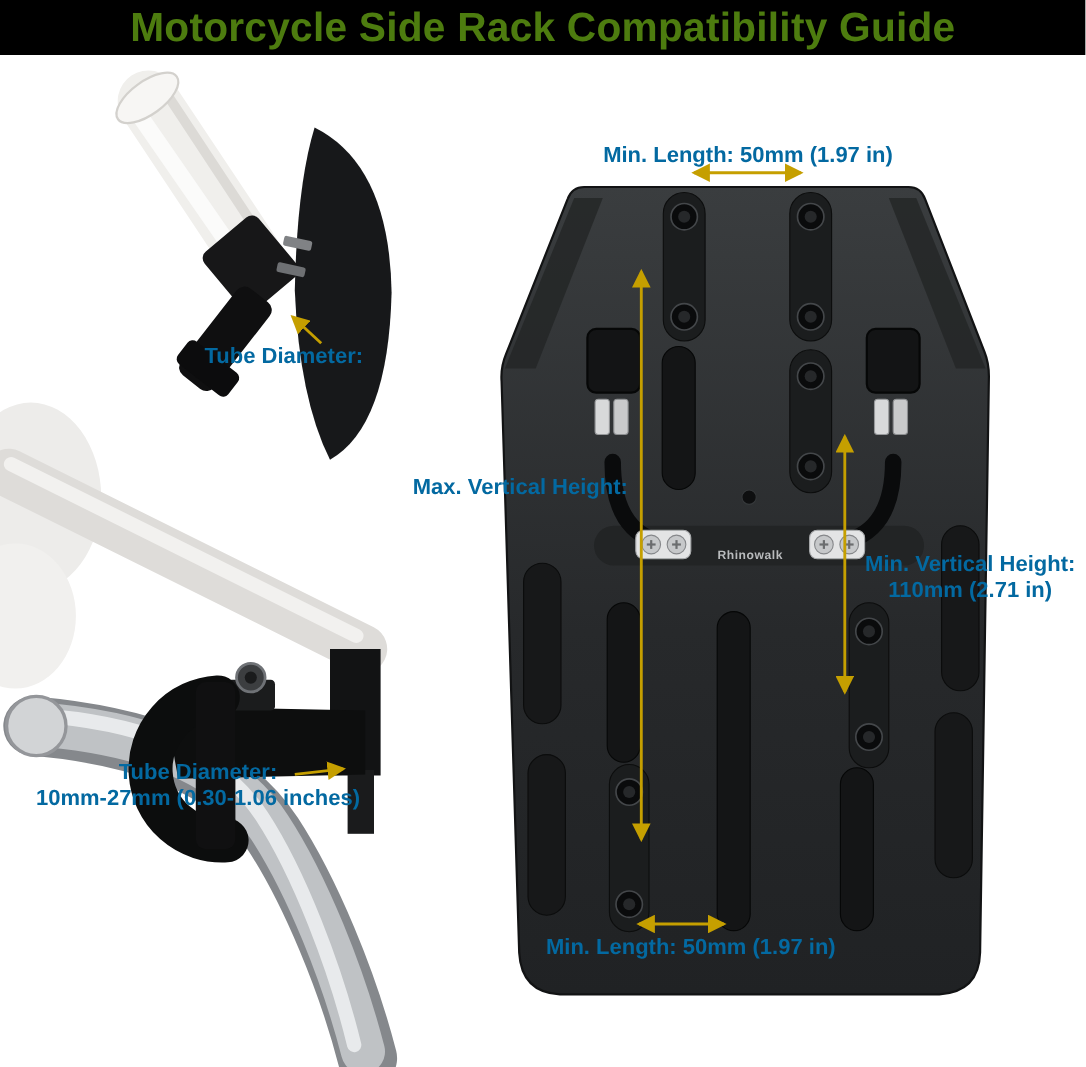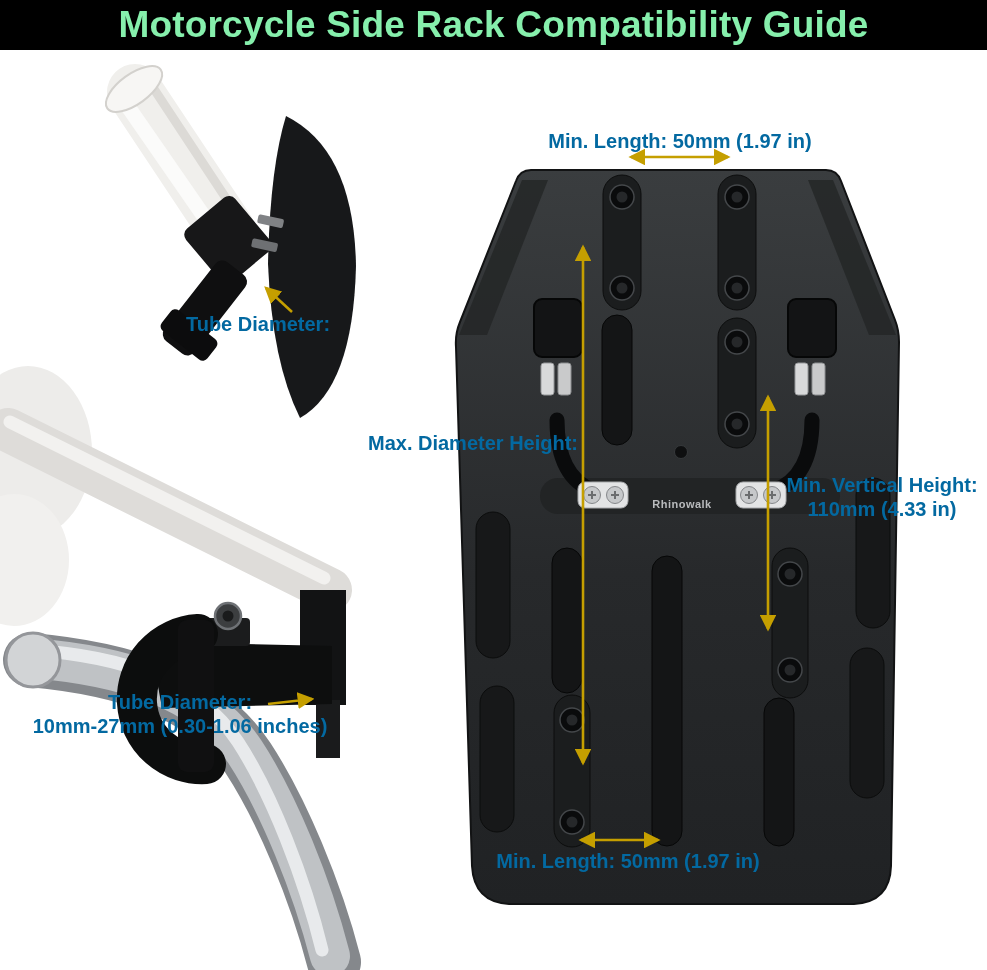--- a/index.html
+++ b/index.html
@@ -16,21 +16,21 @@
     top: 0; left: 0; right: 0;
     height: 50px;
     background: #000000;
     display: flex;
     align-items: center;
     justify-content: center;
     z-index: 5;
   }
   .banner h1 {
     margin: 0;
-    color: #86efac;
+    color: #4d7c0f;
     font-size: 37px;
     font-weight: 700;
     letter-spacing: 0.2px;
     white-space: nowrap;
   }
   .scene {
     position: absolute;
     top: 0; left: 0;
     z-index: 1;
   }
@@ -231,26 +231,26 @@
       <line x1="292" y1="312" x2="266" y2="288" marker-end="url(#arw)"></line>
       <line x1="268" y1="704" x2="312" y2="699" marker-end="url(#arw)"></line>
     </g>
   </svg>
 
   <div class="note" style="left:680px; top:130px;">
     <div>Min. Length: 50mm (1.97 in)</div>
   </div>
 
   <div class="note" style="left:473px; top:432px;">
-    <div>Max. Diameter Height:</div>
-  </div>
-
-  <div class="note" style="left:882px; top:474px;">
+    <div>Max. Vertical Height:</div>
+  </div>
+
+  <div class="note" style="left:882px; top:502px;">
     <div>Min. Vertical Height:</div>
-    <div>110mm (4.33 in)</div>
+    <div>110mm (2.71 in)</div>
   </div>
 
   <div class="note" style="left:628px; top:850px;">
     <div>Min. Length: 50mm (1.97 in)</div>
   </div>
 
   <div class="note" style="left:258px; top:313px;">
     <div>Tube Diameter:</div>
   </div>
 

